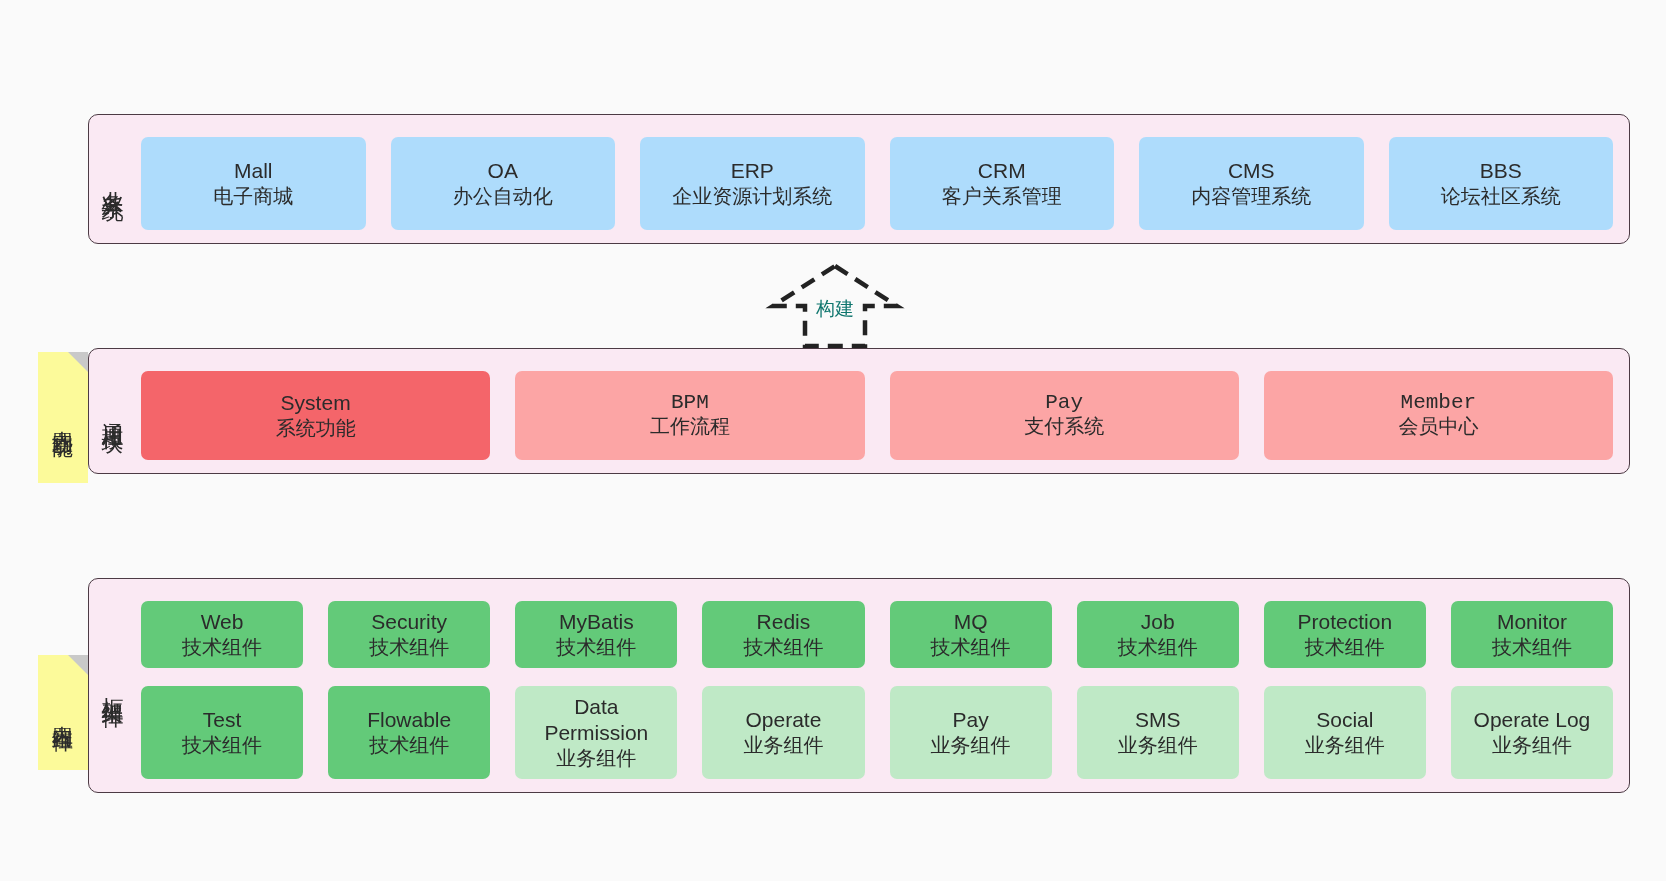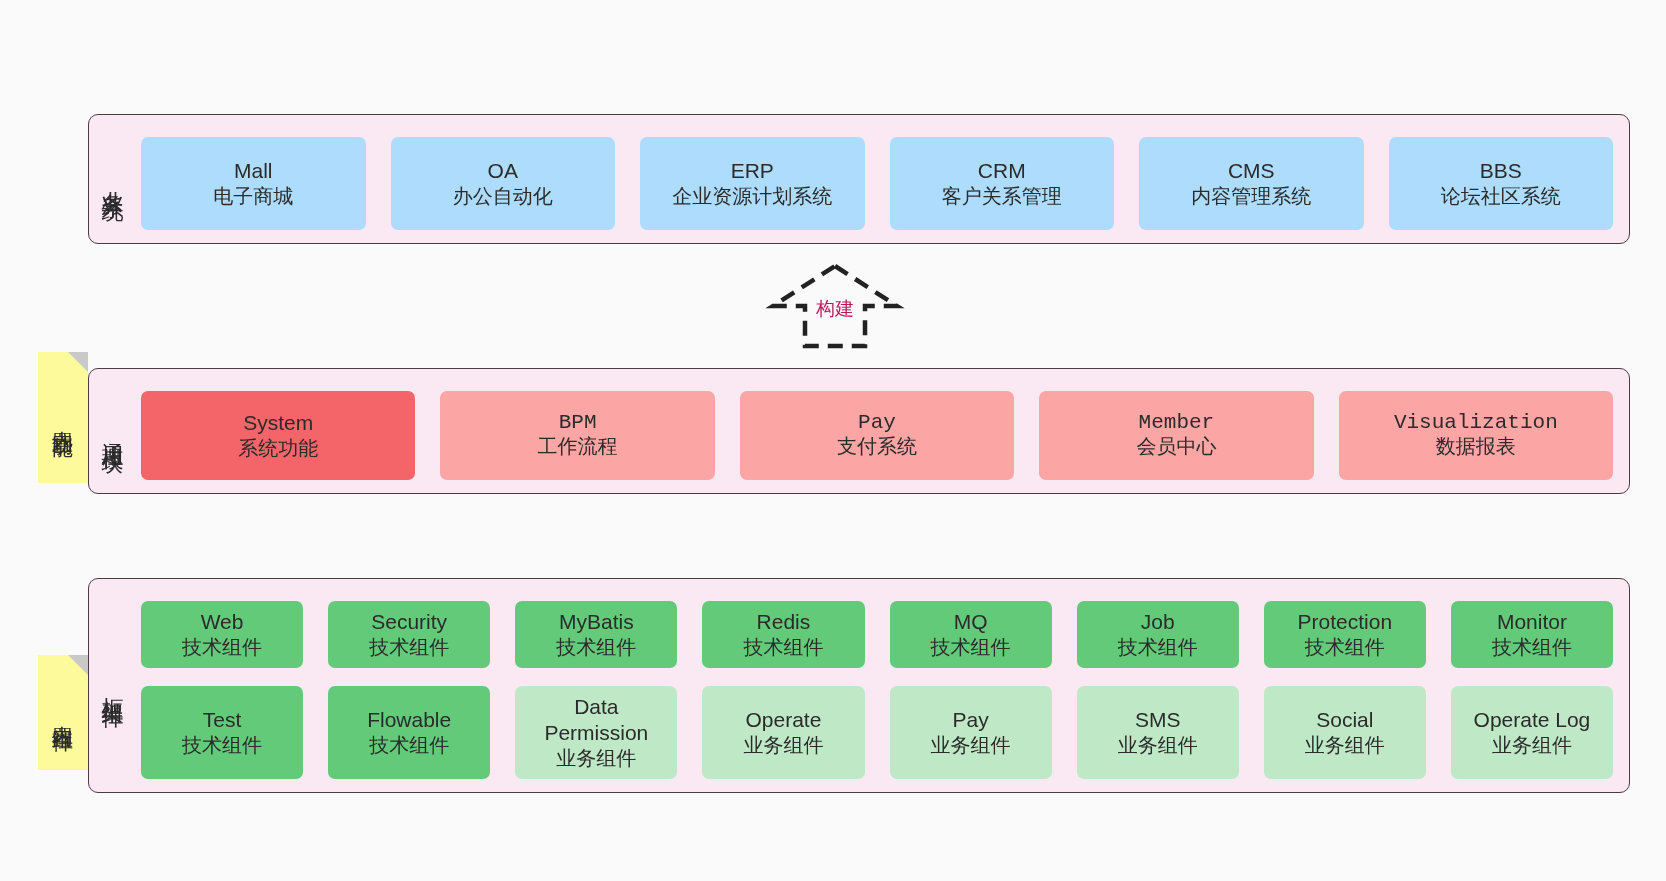--- a/index.html
+++ b/index.html
@@ -101,21 +101,21 @@
   }
 
   
   .connector { position: absolute; }
   .connector svg { display: block; overflow: visible; }
   .connector .clabel {
     position: absolute;
     left: 50%;
     transform: translateX(-50%);
     font-size: 19px;
-    color: #be185d;
+    color: #0f766e;
     background: transparent;
     white-space: nowrap;
     user-select: none;
   }
 </style>
 </head>
 <body>
 
 <div id="stage">
 
@@ -156,44 +156,40 @@
       <path d="M 75 8 L 137 48 L 105 48 L 105 88 L 45 88 L 45 48 L 13 48 Z" fill="none" stroke="#222222" stroke-width="4.5" stroke-dasharray="15 9" stroke-linecap="butt"></path>
     </svg>
     <span class="clabel" style="top:38px;">构建</span>
   </div>
 
   <div class="note" id="note-builtin-function" style="left:38px; top:352px; width:50px; height:131px;">
     <span class="fold"></span>
     <span>内置功能</span>
   </div>
 
-  <div class="layer" id="layer-common" style="left:88px; top:368px; width:1542px; height:126px;">
+  <div class="layer" id="layer-common" style="left:88px; top:348px; width:1542px; height:126px;">
     <div class="layer-title">通用模块</div>
     <div class="layer-body">
       <div class="row">
         <div class="card c-red">
           <span class="en">System</span>
           <span class="cn">系统功能</span>
         </div>
         <div class="card c-pink">
           <span class="en">BPM</span>
           <span class="cn">工作流程</span>
         </div>
         <div class="card c-pink">
           <span class="en">Pay</span>
           <span class="cn">支付系统</span>
         </div>
         <div class="card c-pink">
           <span class="en">Member</span>
           <span class="cn">会员中心</span>
         </div>
-        <div class="card c-pink">
-          <span class="en">Visualization</span>
-          <span class="cn">数据报表</span>
-        </div>
       </div>
     </div>
   </div>
 
 
   <div class="note" id="note-builtin-component" style="left:38px; top:655px; width:50px; height:115px;">
     <span class="fold"></span>
     <span>内置组件</span>
   </div>
 

